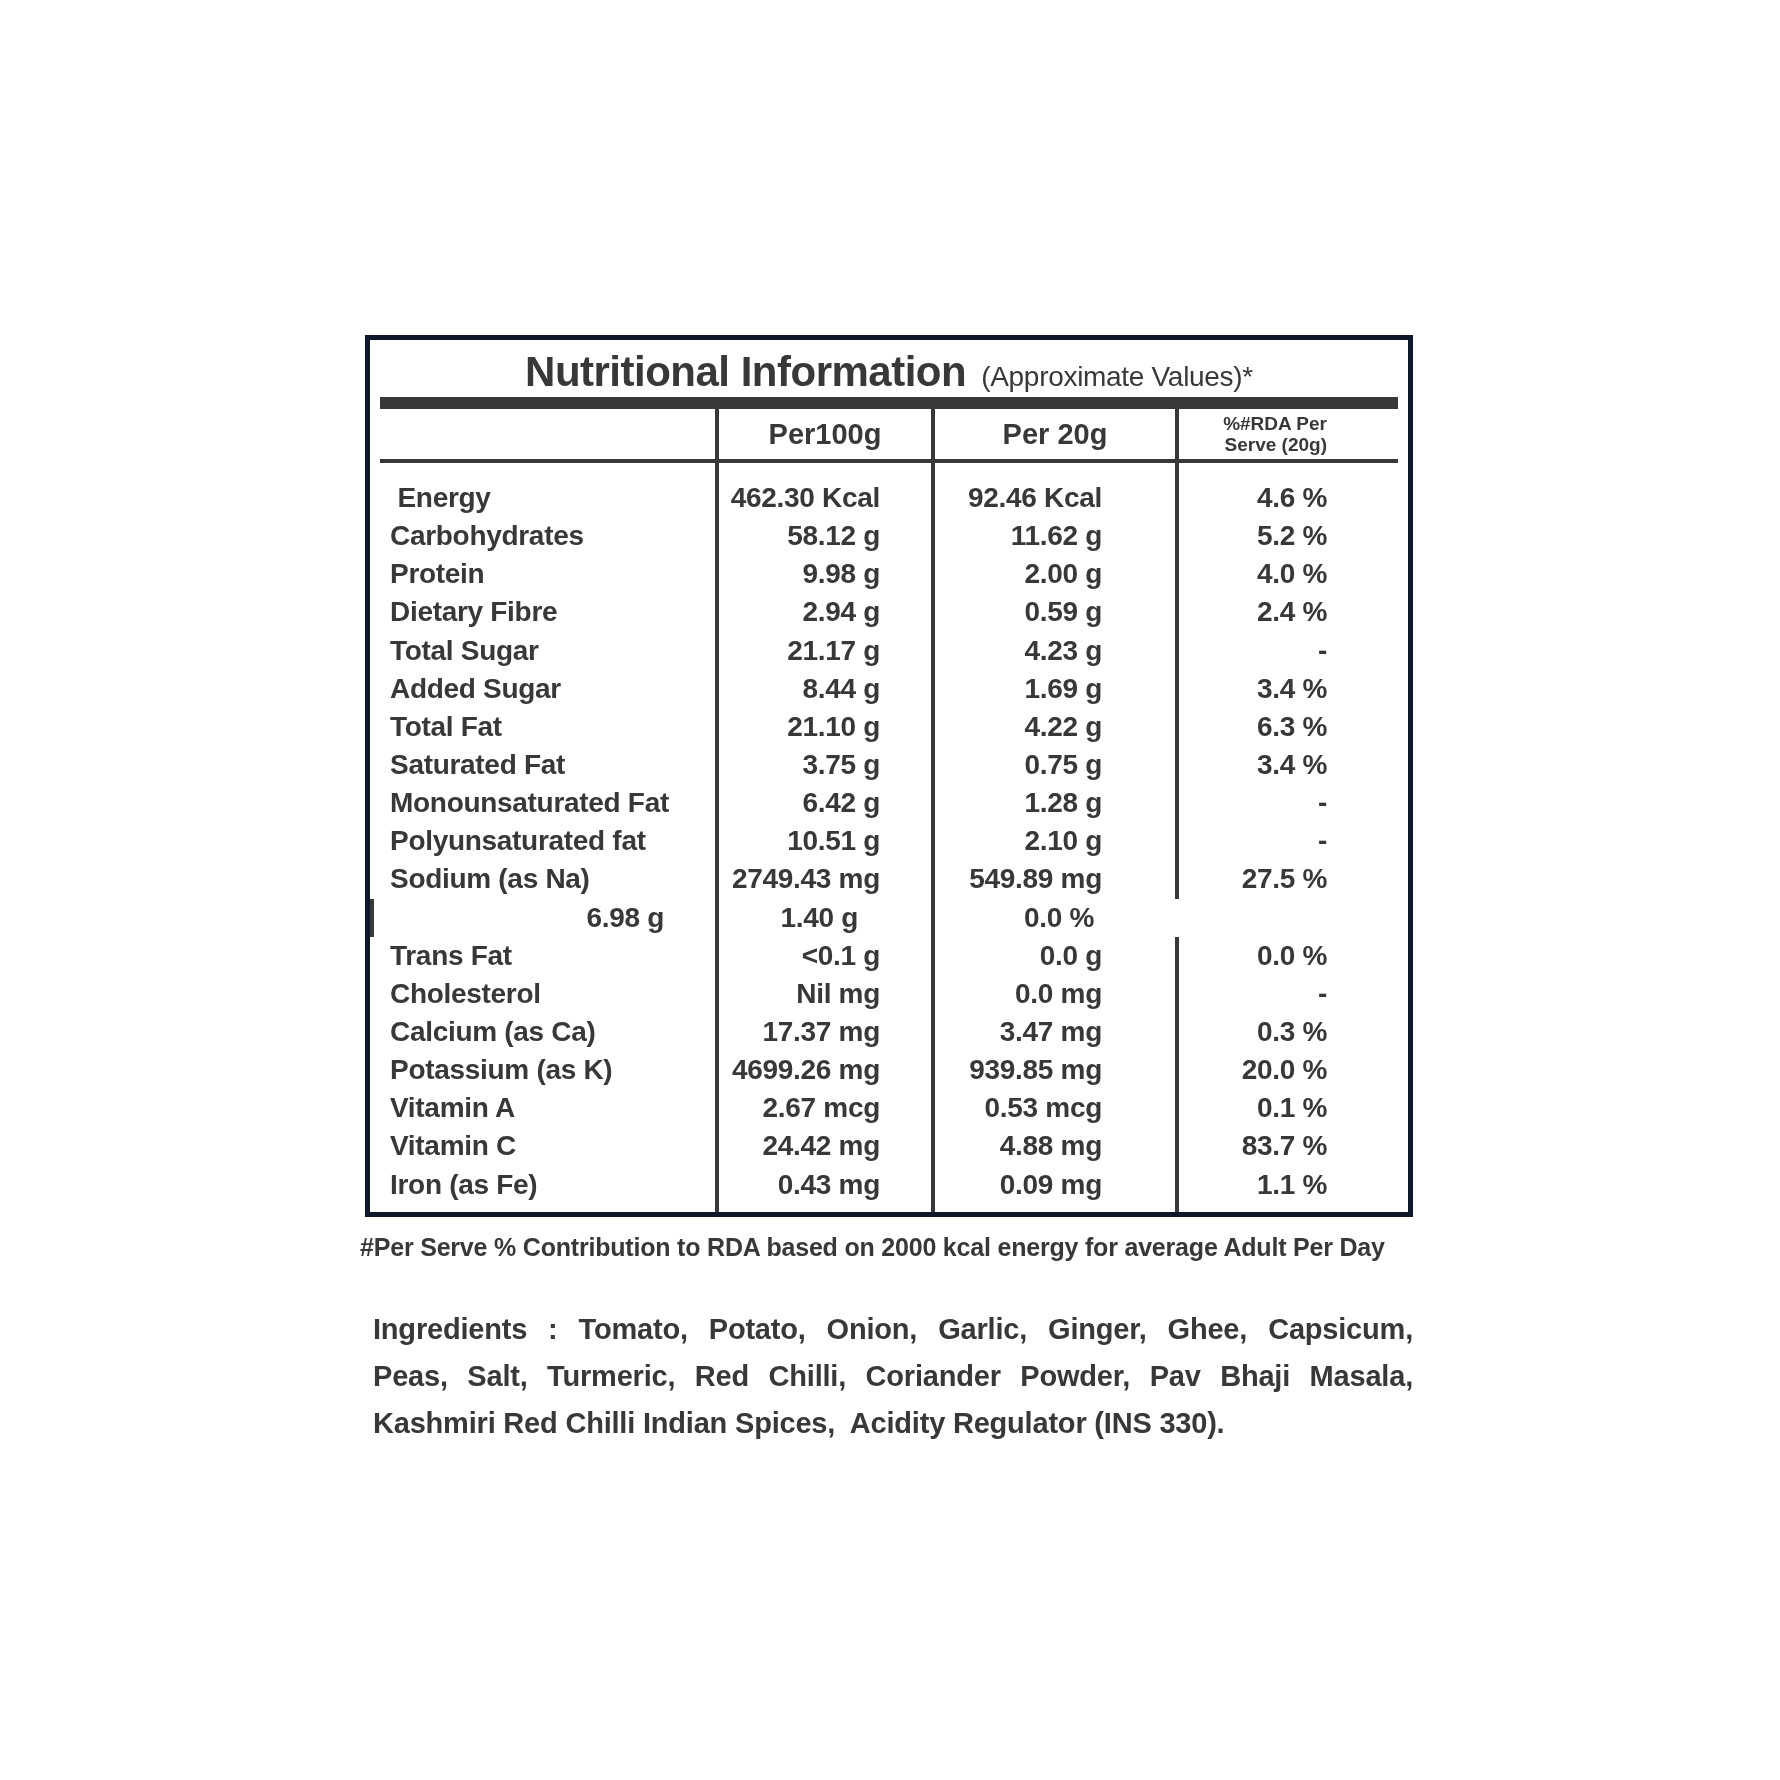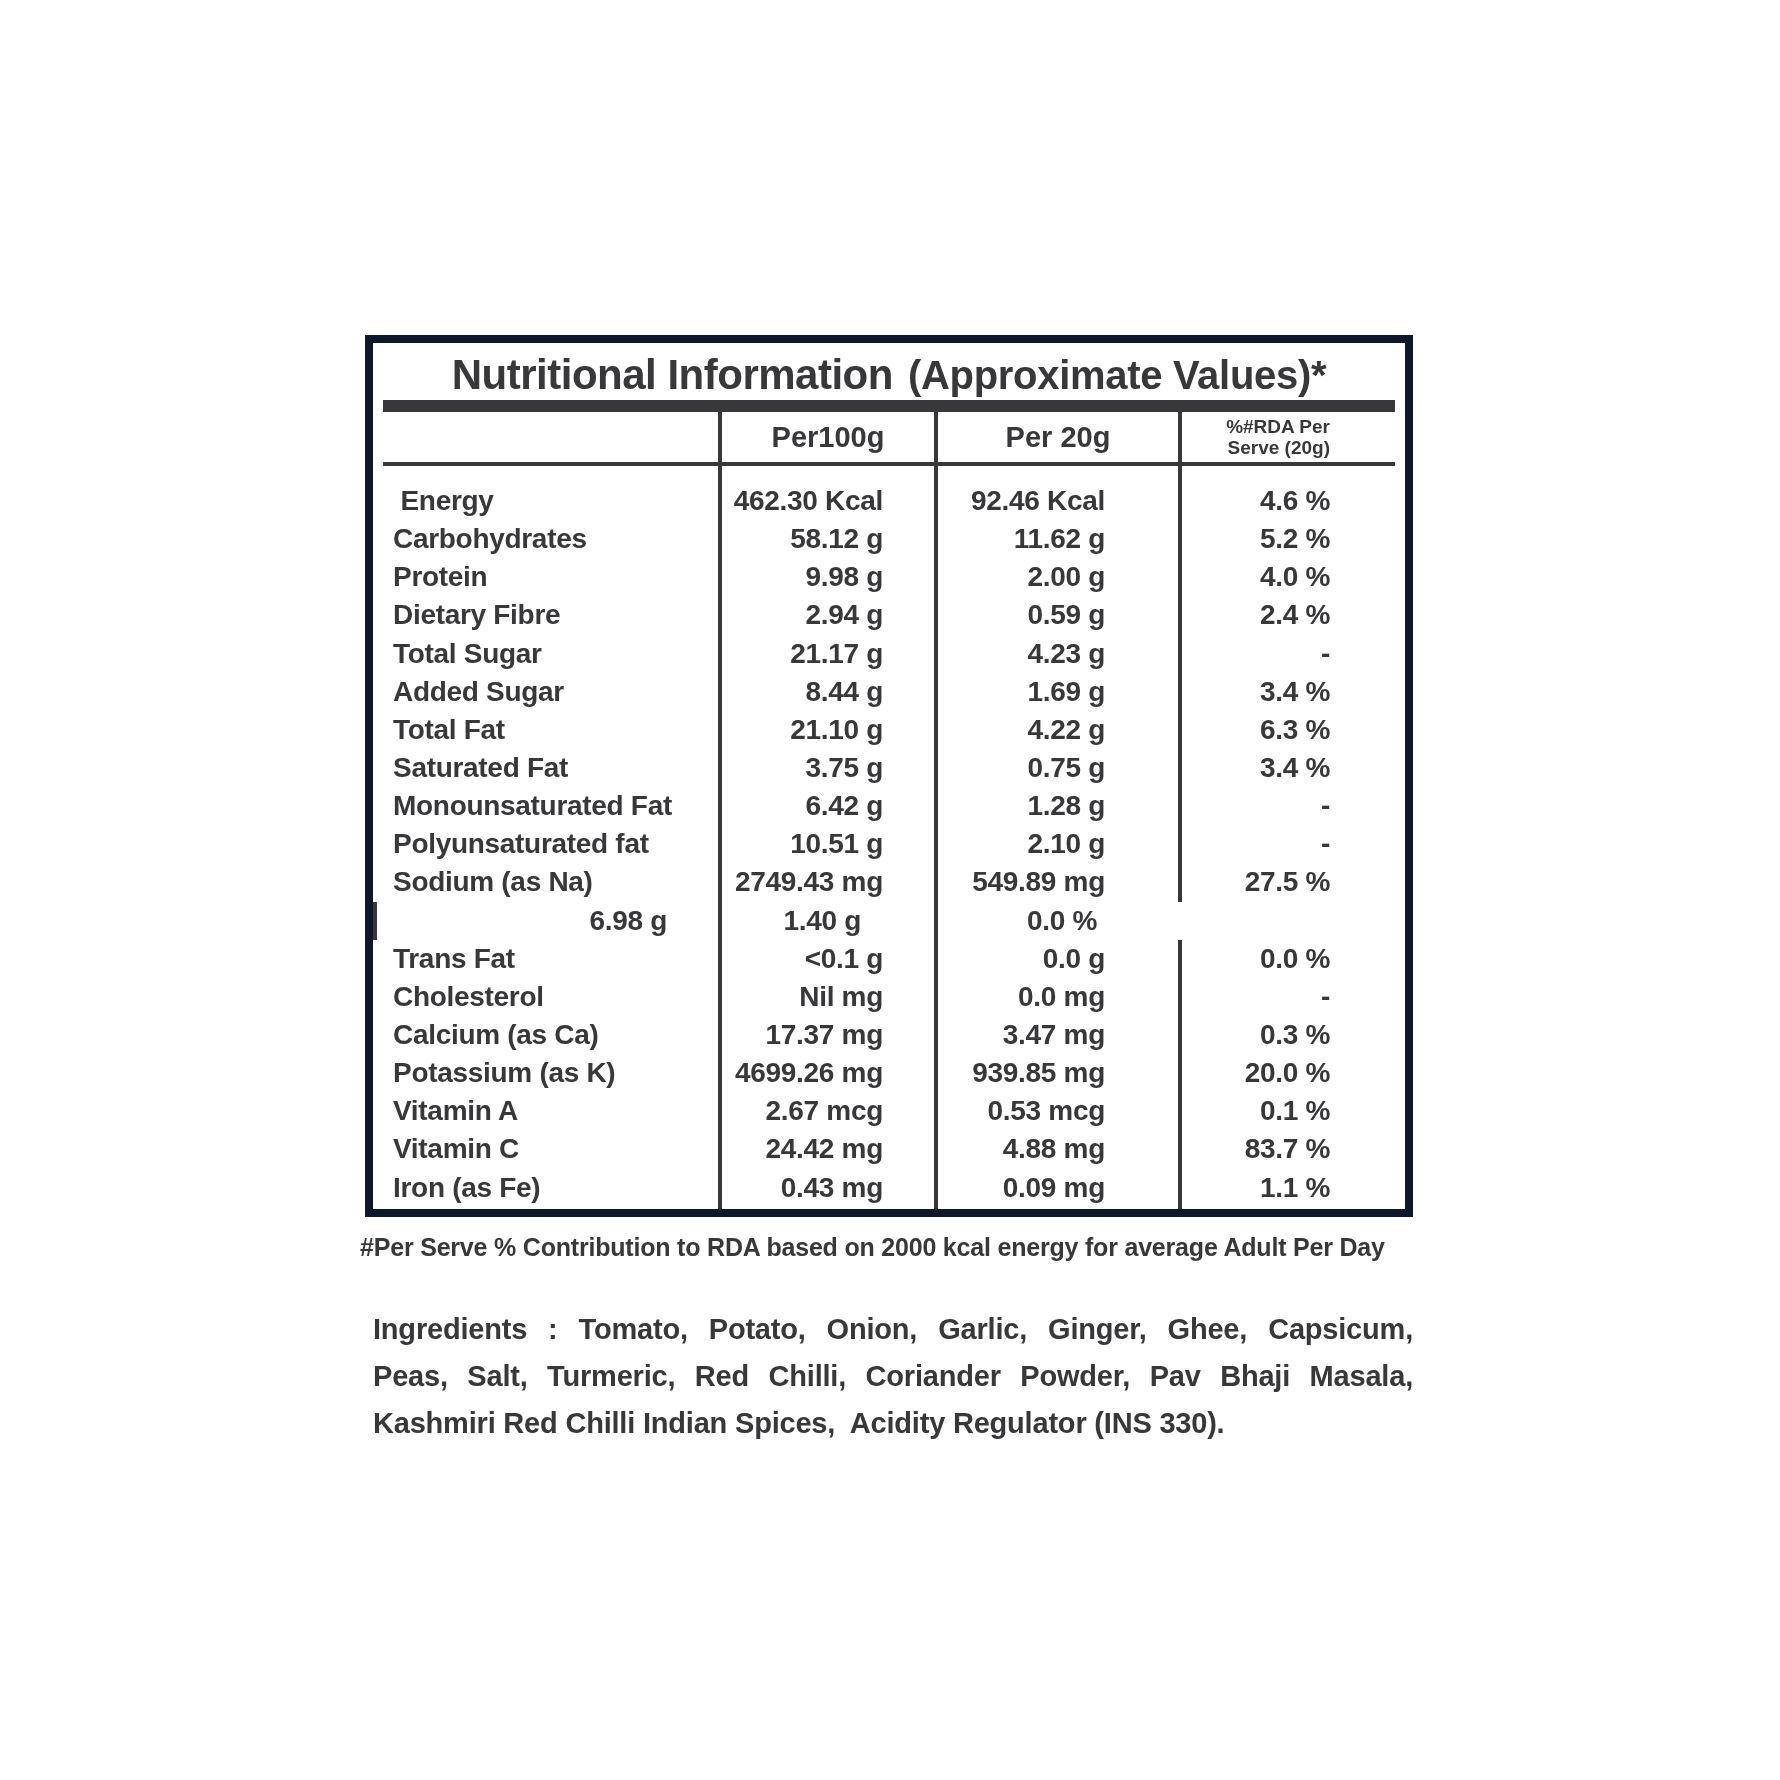--- a/index.html
+++ b/index.html
@@ -3,29 +3,29 @@
 <meta charset="utf-8">
 <style>
   html,body{margin:0;padding:0;}
   body{
     width:1780px;height:1780px;background:#ffffff;position:relative;
     font-family:"Liberation Sans", sans-serif;color:#38383b;
     -webkit-font-smoothing:antialiased;
   }
   .table-box{
     position:absolute;left:365px;top:335px;width:1048px;height:882px;
-    border:8px solid #0f172a;box-sizing:border-box;background:#ffffff;
+    border:5px solid #0f172a;box-sizing:border-box;background:#ffffff;
     display:flex;flex-direction:column;overflow:hidden;
   }
   .title-row{
     height:53px;display:flex;justify-content:center;align-items:baseline;
     padding-top:8px;box-sizing:border-box;white-space:nowrap;
   }
   .title-main{font-size:42px;font-weight:700;letter-spacing:-0.5px;}
-  .title-sub{font-size:40px;font-weight:700;margin-left:15px;letter-spacing:-0.3px;}
+  .title-sub{font-size:28px;font-weight:400;margin-left:15px;letter-spacing:-0.3px;}
   .thick-bar{height:12px;background:#38383b;margin:4px 10px 0 10px;}
   .grid-row{
     display:grid;grid-template-columns:345px 216px 244px 233px;
     box-sizing:border-box;
   }
   .thead{height:50px;}
   .td{box-sizing:border-box;overflow:hidden;white-space:nowrap;}
   .vline{border-left:4px solid #38383b;}
   .head-cell{
     display:flex;align-items:center;justify-content:center;

